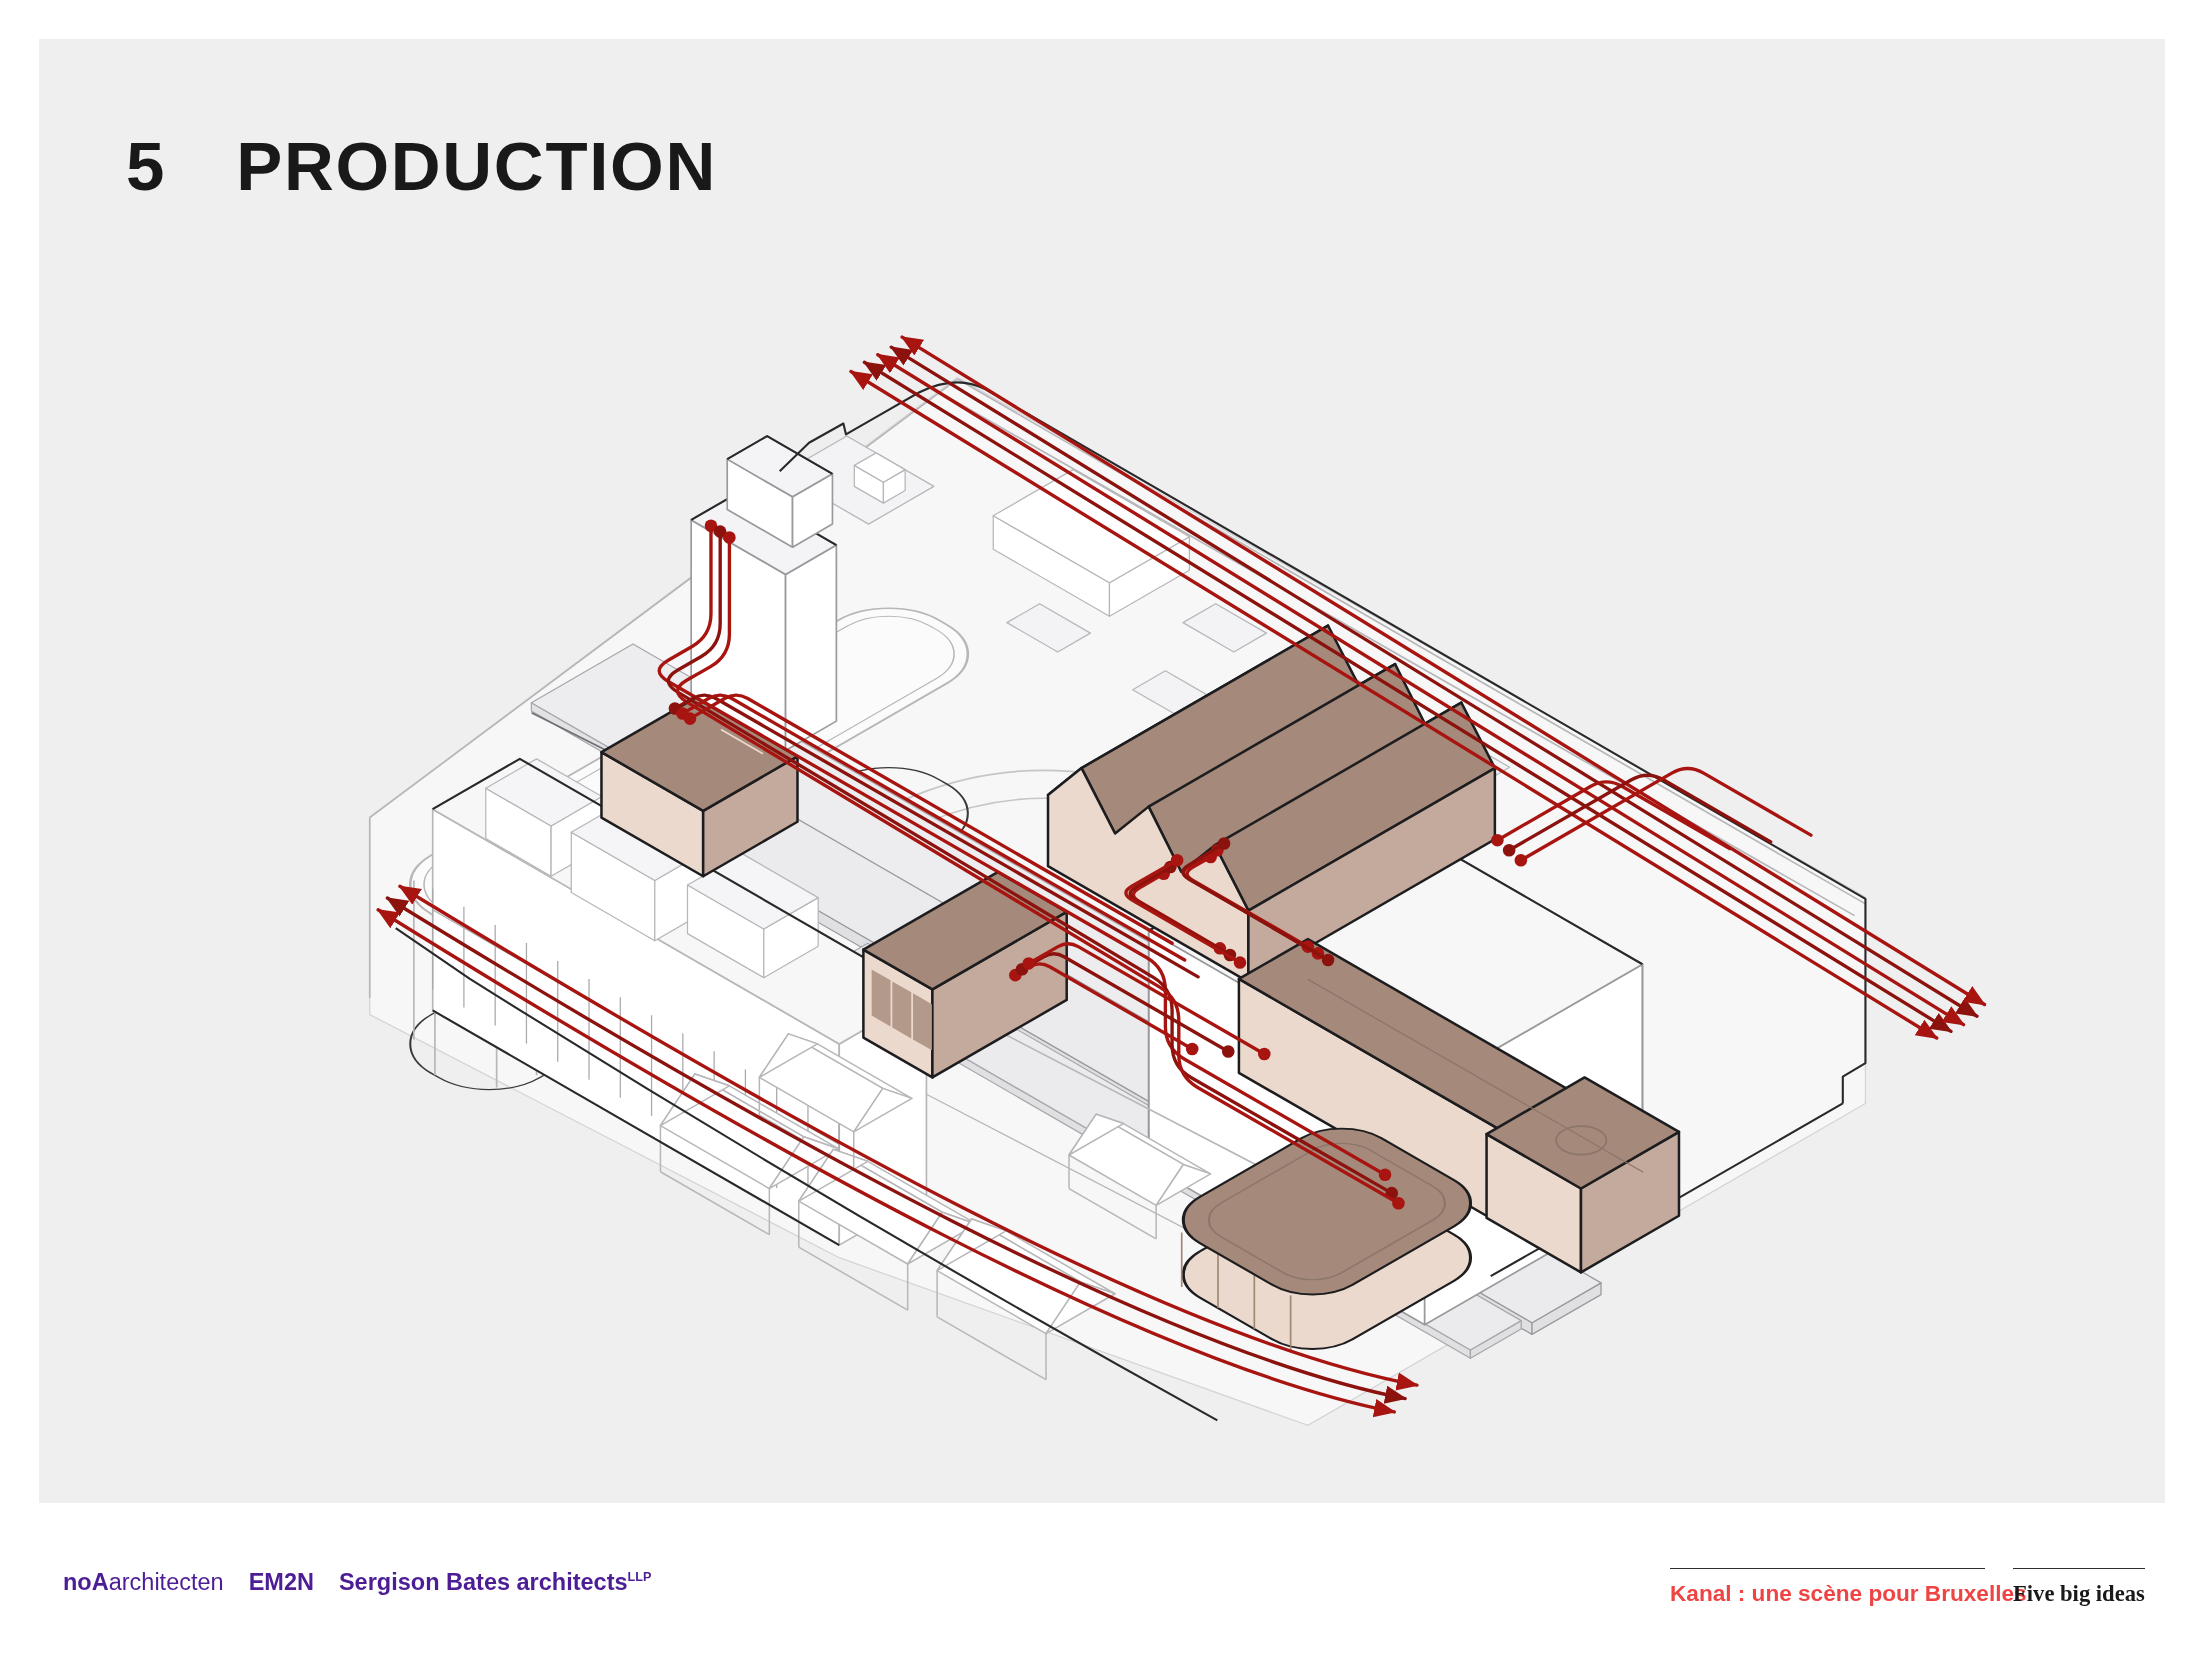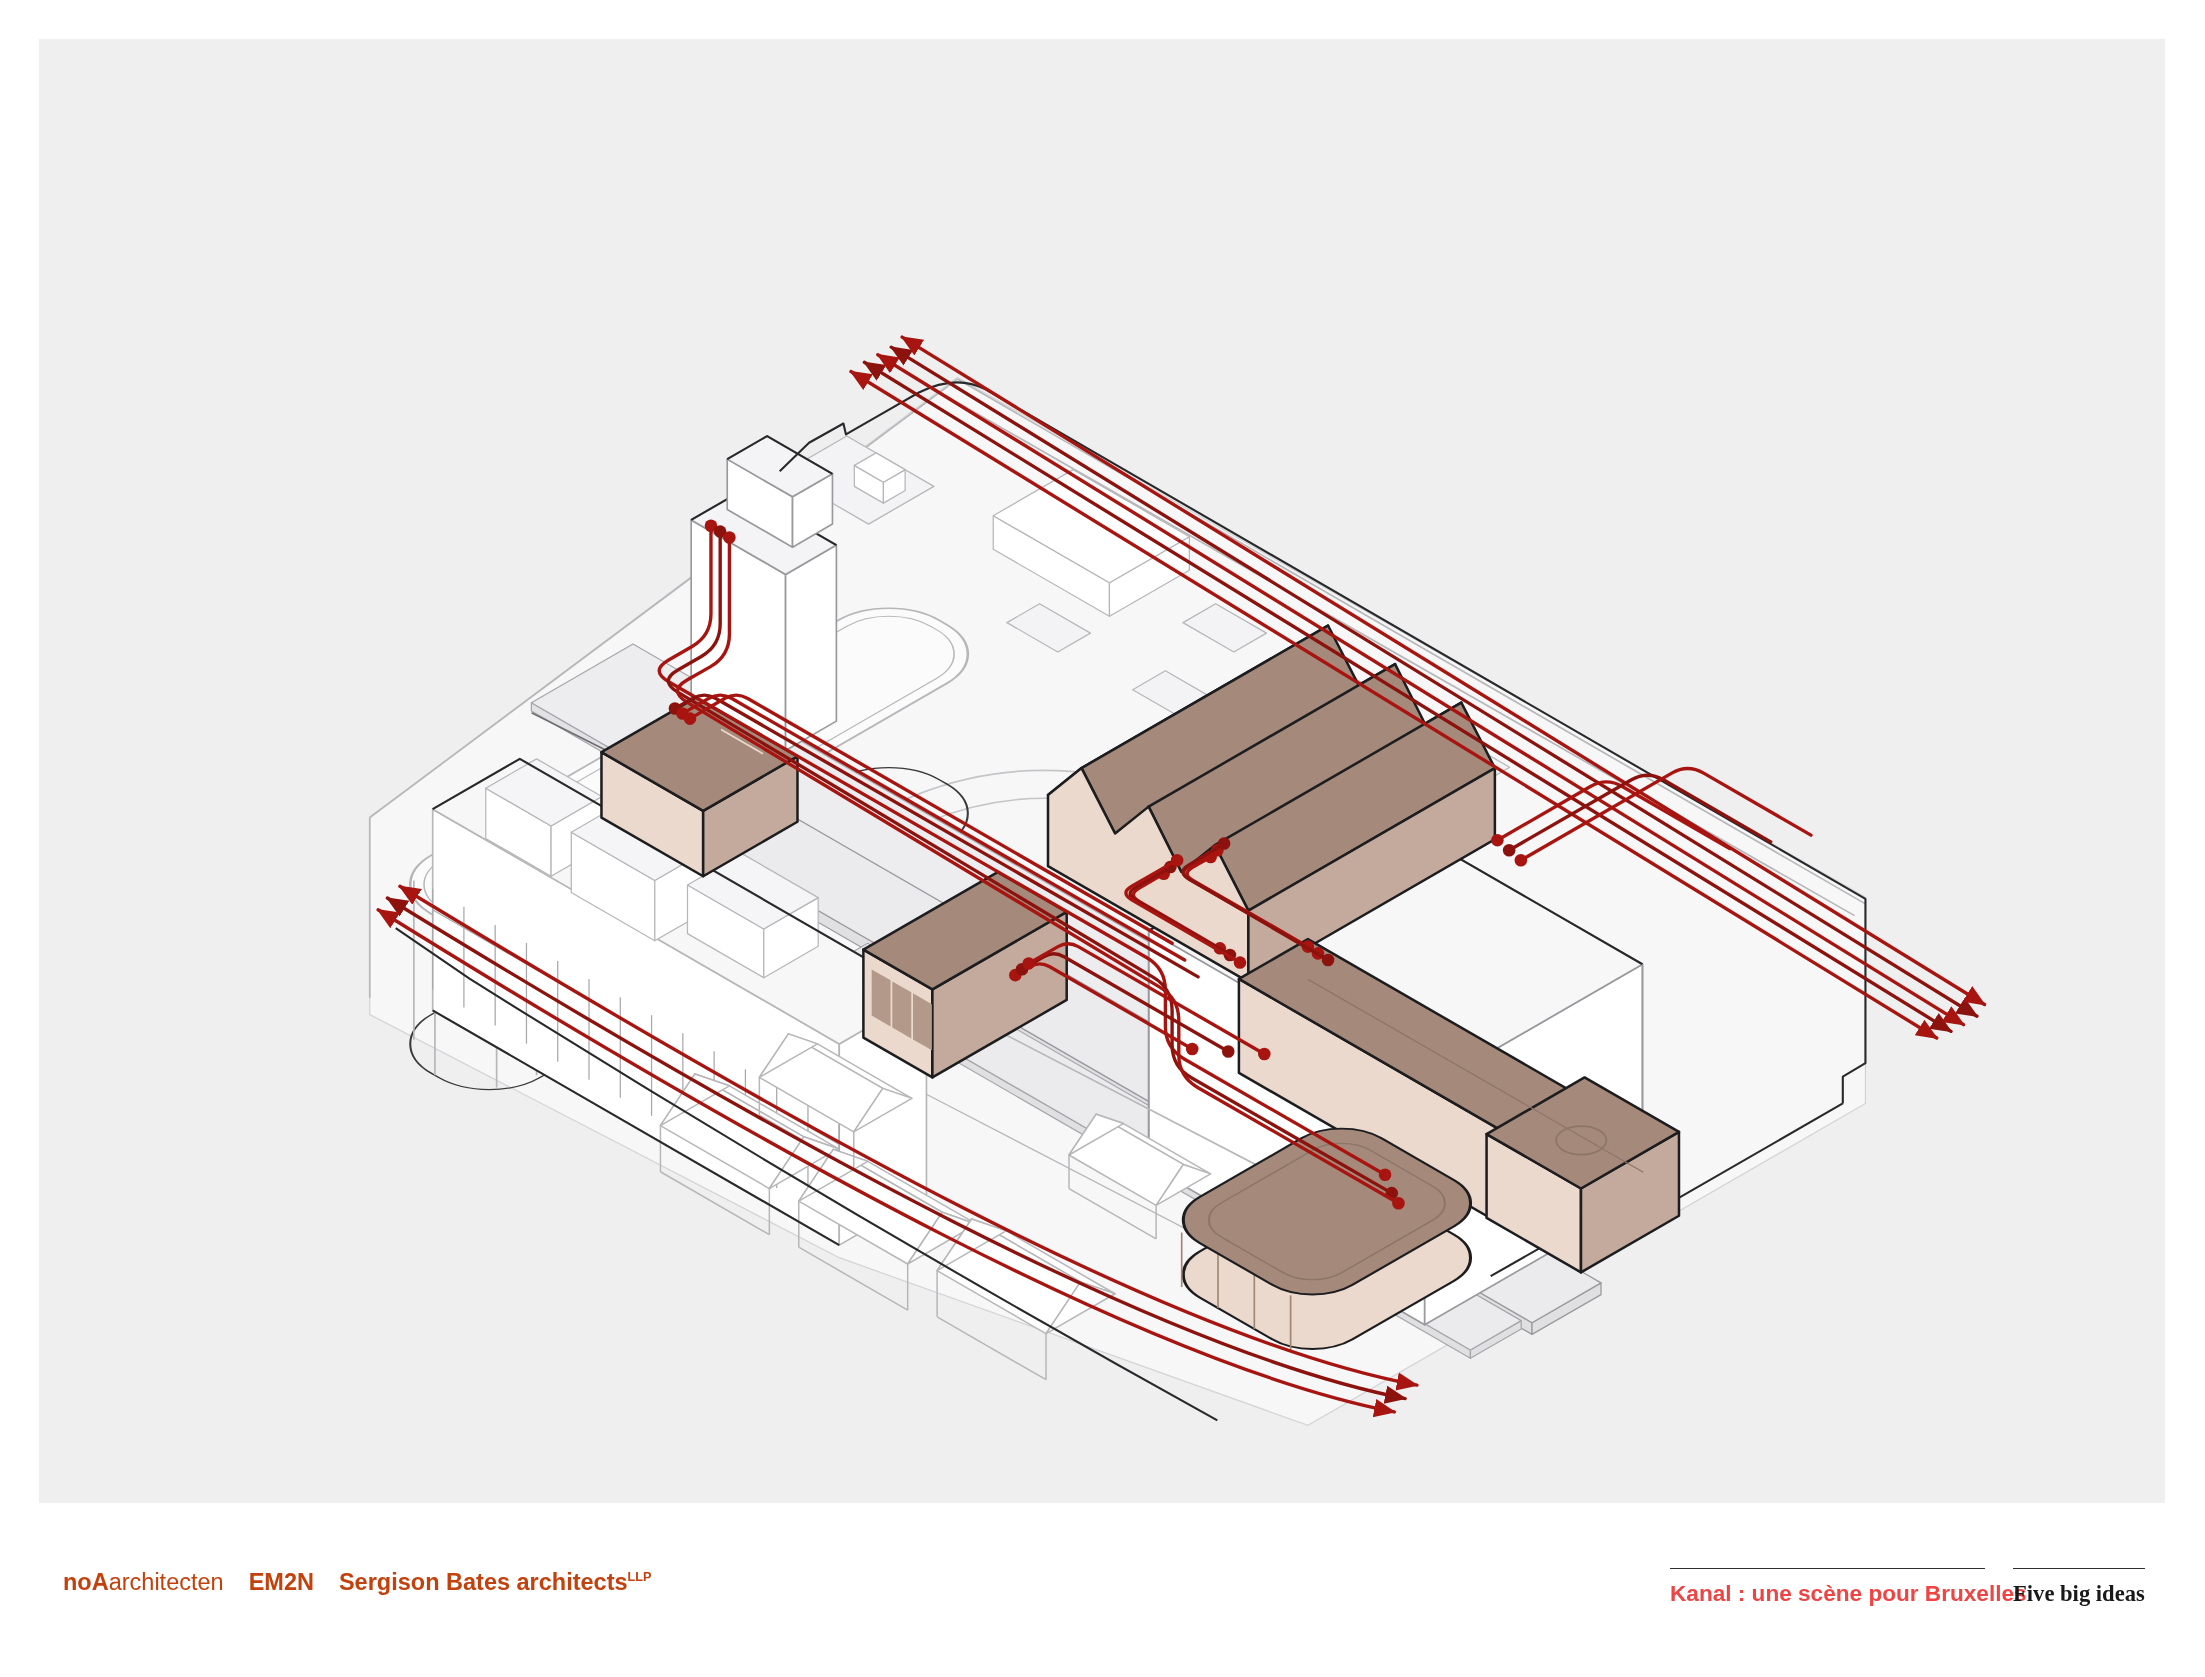--- a/index.html
+++ b/index.html
@@ -295,22 +295,25 @@
         <circle cx="1422" cy="1251" r="7.5" fill="#a81410"></circle>
         <path d="M1219.0,1156.0 L1244.9,1141.0 Q1257.0,1134.0 1269.1,1141.0 L1465.0,1254.0" fill="none" stroke="#8c120e" stroke-width="4" stroke-linecap="round"></path>
         <circle cx="1219" cy="1156" r="7.5" fill="#8c120e"></circle>
         <circle cx="1465" cy="1254" r="7.5" fill="#8c120e"></circle>
         <path d="M1227.0,1149.0 L1261.9,1129.0 Q1274.0,1122.0 1286.1,1129.0 L1508.0,1257.0" fill="none" stroke="#a81410" stroke-width="4" stroke-linecap="round"></path>
         <circle cx="1227" cy="1149" r="7.5" fill="#a81410"></circle>
         <circle cx="1508" cy="1257" r="7.5" fill="#a81410"></circle>
       </g>
     </svg>
 
-
-  <div class="foot-left" style="color: #c2410c;">
+  <div class="hdr" style="color: rgb(25, 25, 25);">
+    <span class="num">5</span><span class="ttl">PRODUCTION</span>
+  </div>
+
+  <div class="foot-left" style="color: #4c1d95;">
     <span class="b">noA</span><span class="r">architecten</span><span class="gap"></span><span class="b">EM2N</span><span class="gap"></span><span class="b">Sergison Bates architects</span><sup>LLP</sup>
   </div>
 
   <div class="foot-right fr-project" style="color: #ef4444; border-top-color: rgb(47, 47, 49);">
     <span>Kanal : une scène pour Bruxelles</span>
   </div>
   <div class="foot-right fr-series" style="color: rgb(25, 25, 25); border-top-color: rgb(47, 47, 49);">
     <span>Five big ideas</span>
   </div>
 </div>

